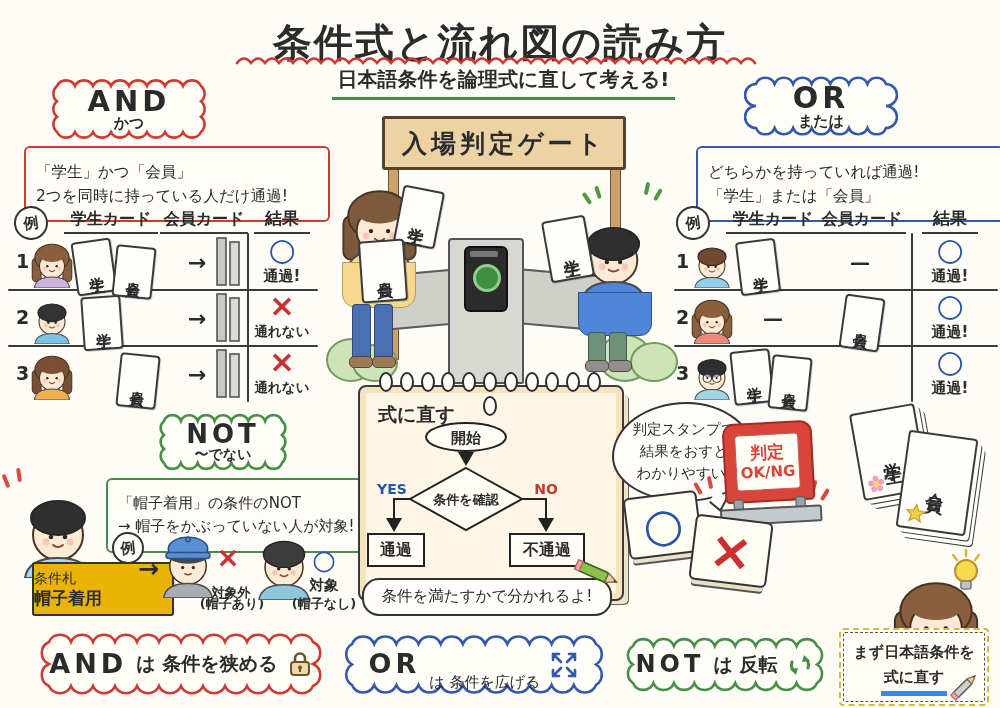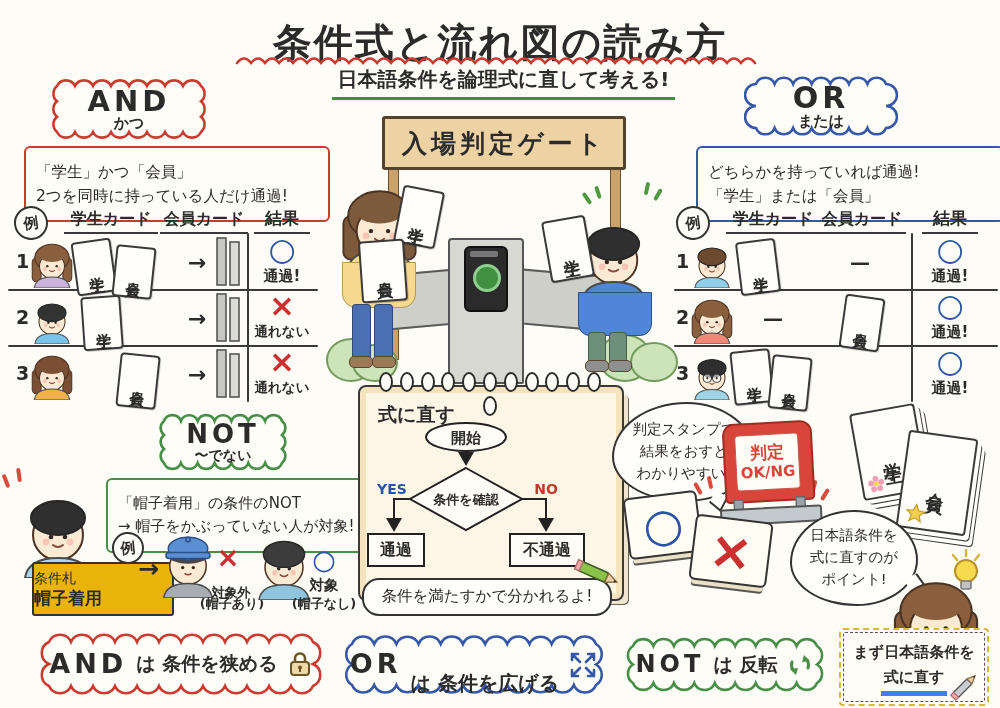--- a/index.html
+++ b/index.html
@@ -277,21 +277,21 @@
     <div class="card" style="left:546px;top:218px;width:40px;height:58px;transform:rotate(-10deg);font-size:16px;">学生</div>
   </div>
 
 
   <div class="cloud-box" style="left:153px;top:410px;width:140px;height:64px;">
     <svg class="cloud" width="140" height="64" viewBox="0 0 140 64">
         <path fill="#fffdf8" stroke="#478f46" stroke-width="2.6" d="M11.0,11.0 A9,9 0 0 1 27.9,11.0 A9,9 0 0 1 44.7,11.0 A9,9 0 0 1 61.6,11.0 A9,9 0 0 1 78.4,11.0 A9,9 0 0 1 95.3,11.0 A9,9 0 0 1 112.1,11.0 A9,9 0 0 1 129.0,11.0 A9,9 0 0 1 129.0,25.0 A9,9 0 0 1 129.0,39.0 A9,9 0 0 1 129.0,53.0 A9,9 0 0 1 112.1,53.0 A9,9 0 0 1 95.3,53.0 A9,9 0 0 1 78.4,53.0 A9,9 0 0 1 61.6,53.0 A9,9 0 0 1 44.7,53.0 A9,9 0 0 1 27.9,53.0 A9,9 0 0 1 11.0,53.0 A9,9 0 0 1 11.0,39.0 A9,9 0 0 1 11.0,25.0 A9,9 0 0 1 11.0,11.0 Z"></path>
       </svg>
     <div class="cloud-label">
       <span class="kw" style="font-size:26px;">NOT</span>
-      <span style="font-size:14px;font-weight:600;">〜でない</span>
+      <span style="font-size:14px;font-weight:600;font-family:Liberation Serif, serif;">〜でない</span>
     </div>
   </div>
   <div class="rulebox" style="left:106px;top:478px;width:240px;border:2.5px solid #478f46;font-size:15px;">
     <div>「帽子着用」の条件のNOT</div>
     <div>→ 帽子をかぶっていない人が対象!</div>
   </div>
 
   <div class="bar" style="left:4px;top:474px;width:4px;height:14px;background:#d84a3a;transform:rotate(-22deg);"></div>
   <div class="bar" style="left:17px;top:468px;width:4px;height:14px;background:#d84a3a;transform:rotate(-8deg);"></div>
   <svg class="avatar" width="100" height="100" viewBox="0 0 100 100" style="left:8px;top:478px;">
@@ -391,26 +391,20 @@
     </svg>
   </div>
   <div class="card" style="left:902px;top:434px;width:66px;height:94px;transform:rotate(8deg);font-size:18px;letter-spacing:4px;
               box-shadow:4px 4px 0 #fffefa, 5px 5px 0 #3a3a3a, 8px 9px 0 #fffefa, 9px 10px 0 #3a3a3a;">
     <span>会員</span>
     <svg width="20" height="20" viewBox="0 0 20 20" style="position:absolute;left:6px;bottom:4px;">
       <polygon points="10,1 12.6,7.2 19,7.6 14,11.8 15.7,18 10,14.4 4.3,18 6,11.8 1,7.6 7.4,7.2" fill="#f3cf4e" stroke="#c9a02c" stroke-width="1.3"></polygon>
     </svg>
   </div>
 
-  <div class="bubble" style="left:790px;top:510px;width:124px;height:92px;border-radius:50% 50% 48% 52% / 55% 52% 48% 45%;font-size:14.5px;">
-    <span>日本語条件を</span>
-    <span>式に直すのが</span>
-    <span>ポイント!</span>
-    <i class="tail" style="right:-6px;bottom:14px;transform:rotate(-36deg) skewY(12deg);"></i>
-  </div>
   <svg class="abs" width="40" height="46" viewBox="0 0 40 46" style="left:946px;top:548px;">
     <line x1="20" y1="2" x2="20" y2="8" stroke="#d8b43c" stroke-width="2.4" stroke-linecap="round"></line>
     <line x1="7" y1="7" x2="11" y2="12" stroke="#d8b43c" stroke-width="2.4" stroke-linecap="round"></line>
     <line x1="33" y1="7" x2="29" y2="12" stroke="#d8b43c" stroke-width="2.4" stroke-linecap="round"></line>
     <circle cx="20" cy="23" r="11" fill="#f7da4e" stroke="#b98f2a" stroke-width="2"></circle>
     <rect x="15" y="33" width="10" height="8" rx="2" fill="#c2c2c2" stroke="#7a7a7a" stroke-width="1.6"></rect>
   </svg>
   <svg class="avatar" width="108" height="108" viewBox="0 0 100 100" style="left:882px;top:566px;">
     <use href="#av-girl" style="--hair:#8a5f3e;--shirt:#f7e7c3;"></use>
     </svg>
@@ -429,21 +423,21 @@
           <rect x="12" y="18" width="2" height="4" fill="#6b5426"></rect>
       </svg>
     </div>
   </div>
   <div class="cloud-box" style="left:338px;top:630px;width:272px;height:69px;">
     <svg class="cloud" width="272" height="69" viewBox="0 0 272 69">
         <path fill="#fffdf8" stroke="#3558a8" stroke-width="2.6" d="M14.0,14.0 A12,12 0 0 1 36.2,14.0 A12,12 0 0 1 58.4,14.0 A12,12 0 0 1 80.5,14.0 A12,12 0 0 1 102.7,14.0 A12,12 0 0 1 124.9,14.0 A12,12 0 0 1 147.1,14.0 A12,12 0 0 1 169.3,14.0 A12,12 0 0 1 191.5,14.0 A12,12 0 0 1 213.6,14.0 A12,12 0 0 1 235.8,14.0 A12,12 0 0 1 258.0,14.0 A12,12 0 0 1 258.0,34.5 A12,12 0 0 1 258.0,55.0 A12,12 0 0 1 235.8,55.0 A12,12 0 0 1 213.6,55.0 A12,12 0 0 1 191.5,55.0 A12,12 0 0 1 169.3,55.0 A12,12 0 0 1 147.1,55.0 A12,12 0 0 1 124.9,55.0 A12,12 0 0 1 102.7,55.0 A12,12 0 0 1 80.5,55.0 A12,12 0 0 1 58.4,55.0 A12,12 0 0 1 36.2,55.0 A12,12 0 0 1 14.0,55.0 A12,12 0 0 1 14.0,34.5 A12,12 0 0 1 14.0,14.0 Z"></path>
       </svg>
     <div class="cloud-label cloud-row">
       <span class="kw" style="font-size:27px;">OR</span>
-      <span style="font-size:20px;font-weight:700;margin-top:37px;">は 条件を広げる</span>
+      <span style="font-size:15px;font-weight:400;margin-top:37px;">は 条件を広げる</span>
       <svg width="30" height="30" viewBox="0 0 30 30" fill="none" stroke="#3558a8" stroke-width="2.6" stroke-linecap="round">
         <path d="M12,12 L4,4 M4,10 L4,4 L10,4"></path>
           <path d="M18,12 L26,4 M20,4 L26,4 L26,10"></path>
         <path d="M12,18 L4,26 M4,20 L4,26 L10,26"></path>
           <path d="M18,18 L26,26 M26,20 L26,26 L20,26"></path>
       </svg>
     </div>
   </div>
   <div class="cloud-box" style="left:620px;top:633px;width:210px;height:63px;">
     <svg class="cloud" width="210" height="63" viewBox="0 0 210 63">

